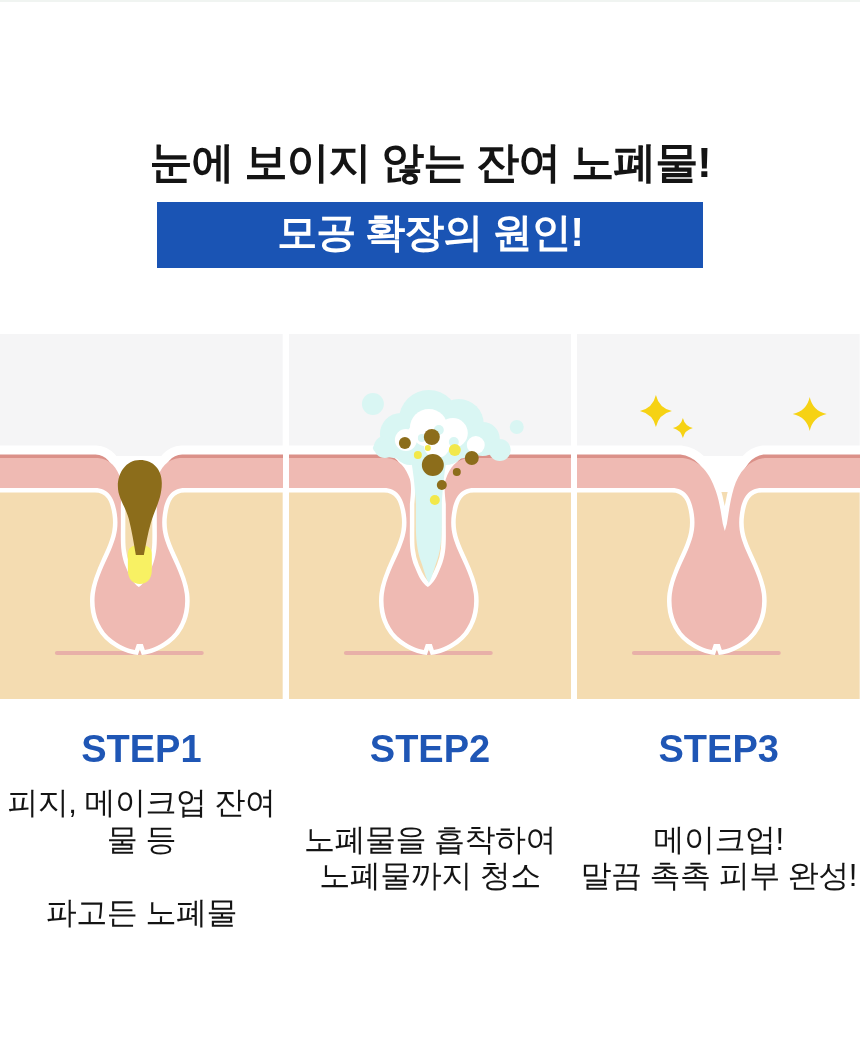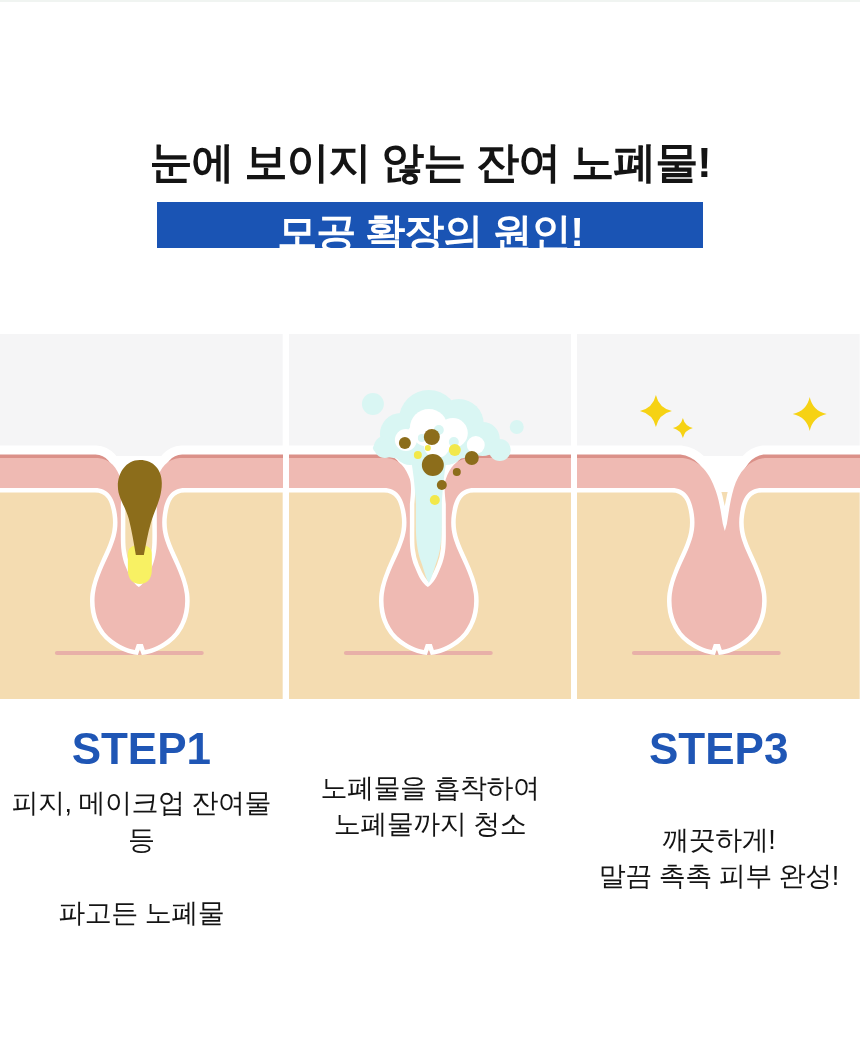--- a/index.html
+++ b/index.html
@@ -7,41 +7,41 @@
     position:relative;width:860px;height:1042px;margin:0 auto;
     background:var(--c-page,#fff);overflow:hidden;
     font-family:"Liberation Sans","DejaVu Sans",sans-serif;
   }
   .top-strip{position:absolute;top:0;left:0;width:860px;height:2px;background:#f0f4f1;}
   .title{
     position:absolute;top:134px;left:0;width:860px;text-align:center;
     font-size:43px;font-weight:600;letter-spacing:-1px;color:var(--c-text,#121212);
   }
   .banner{
-    position:absolute;top:202px;left:157px;width:546px;height:46px;
+    position:absolute;top:202px;left:157px;width:546px;height:66px;
     background:var(--c-banner,#1a54b4);color:#fff;text-align:center;
     line-height:61px;font-size:40px;font-weight:700;letter-spacing:-1px;
   }
   .panels{
     position:absolute;top:334px;left:0;width:860px;height:365px;
     display:flex;gap:6px;
   }
   .panel{flex:1 1 0;height:365px;}
   .panel svg{display:block;width:100%;height:100%;}
   .steps{
     position:absolute;top:723px;left:0;width:860px;
     display:flex;gap:6px;text-align:center;
   }
   .step-col{flex:1 1 0;}
   .step-label{
-    font-size:44px;font-weight:800;letter-spacing:0;
+    font-size:38px;font-weight:800;letter-spacing:0;
     color:var(--c-step,#1f56b5);line-height:52px;
   }
   .step-text{
-    margin:10px 0 0 0;font-size:27px;line-height:36.5px;
+    margin:10px 0 0 0;font-size:31px;line-height:36.5px;
     font-weight:400;color:var(--c-text,#161616);letter-spacing:-0.5px;
   }
   
   .grayrect{fill:var(--c-gray,#f5f5f6);}
   .beigerect{fill:var(--c-beige,#f4dcb1);}
   .whiterect{fill:#fff;}
   .outer{fill:var(--c-rose,#db9189);stroke:#fff;stroke-width:9;}
   .pinkfill{fill:var(--c-pink,#efbab3);}
   .baseline{stroke:var(--c-roseline,#e8b0a8);stroke-width:4;stroke-linecap:round;fill:none;}
   .sebum{fill:var(--c-sebum,#8c6d1b);}
@@ -142,28 +142,29 @@
   <div class="steps">
     <div class="step-col">
       <div class="step-label">STEP1</div>
       <p class="step-text">
         <span>피지, 메이크업 잔여물 등</span><br>
         <br>
         <span>파고든 노폐물</span>
       </p>
     </div>
     <div class="step-col">
+      <div class="step-label">STEP2</div>
       <p class="step-text">
         <br>
         <span>노폐물을 흡착하여</span><br>
         <span>노폐물까지 청소</span>
       </p>
     </div>
     <div class="step-col">
       <div class="step-label">STEP3</div>
       <p class="step-text">
         <br>
-        <span>깨끗하게!</span><br>
+        <span>메이크업!</span><br>
         <span>말끔 촉촉 피부 완성!</span>
       </p>
     </div>
   </div>
 </div>
 
 </body></html>

